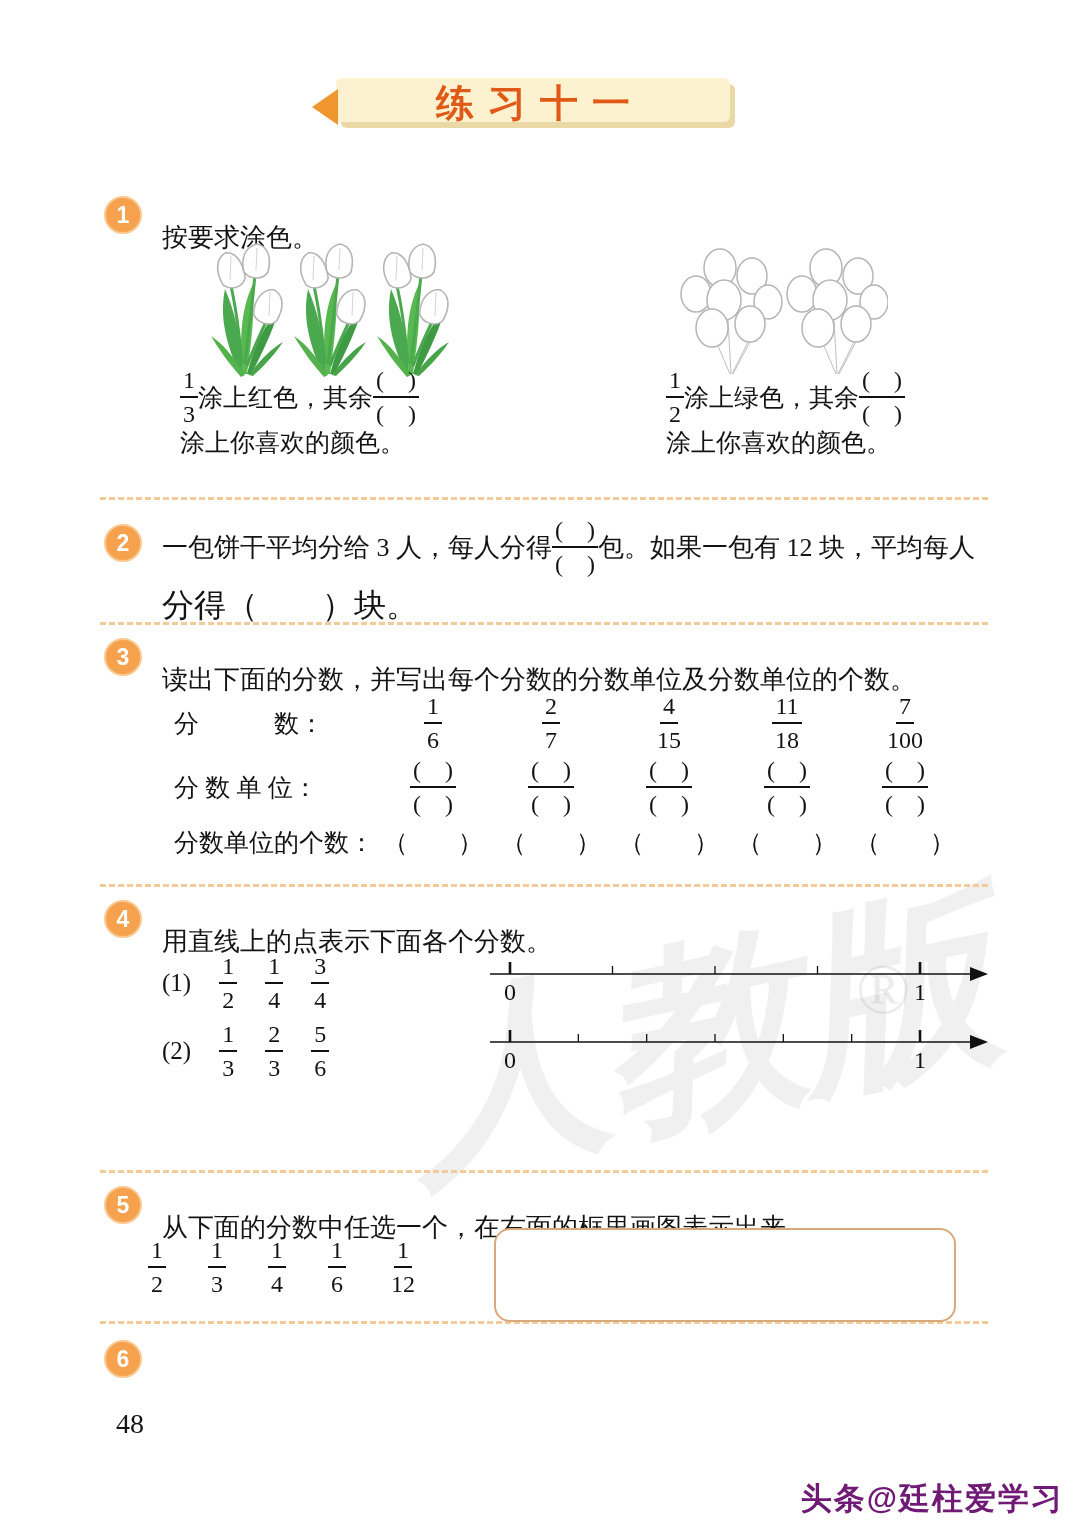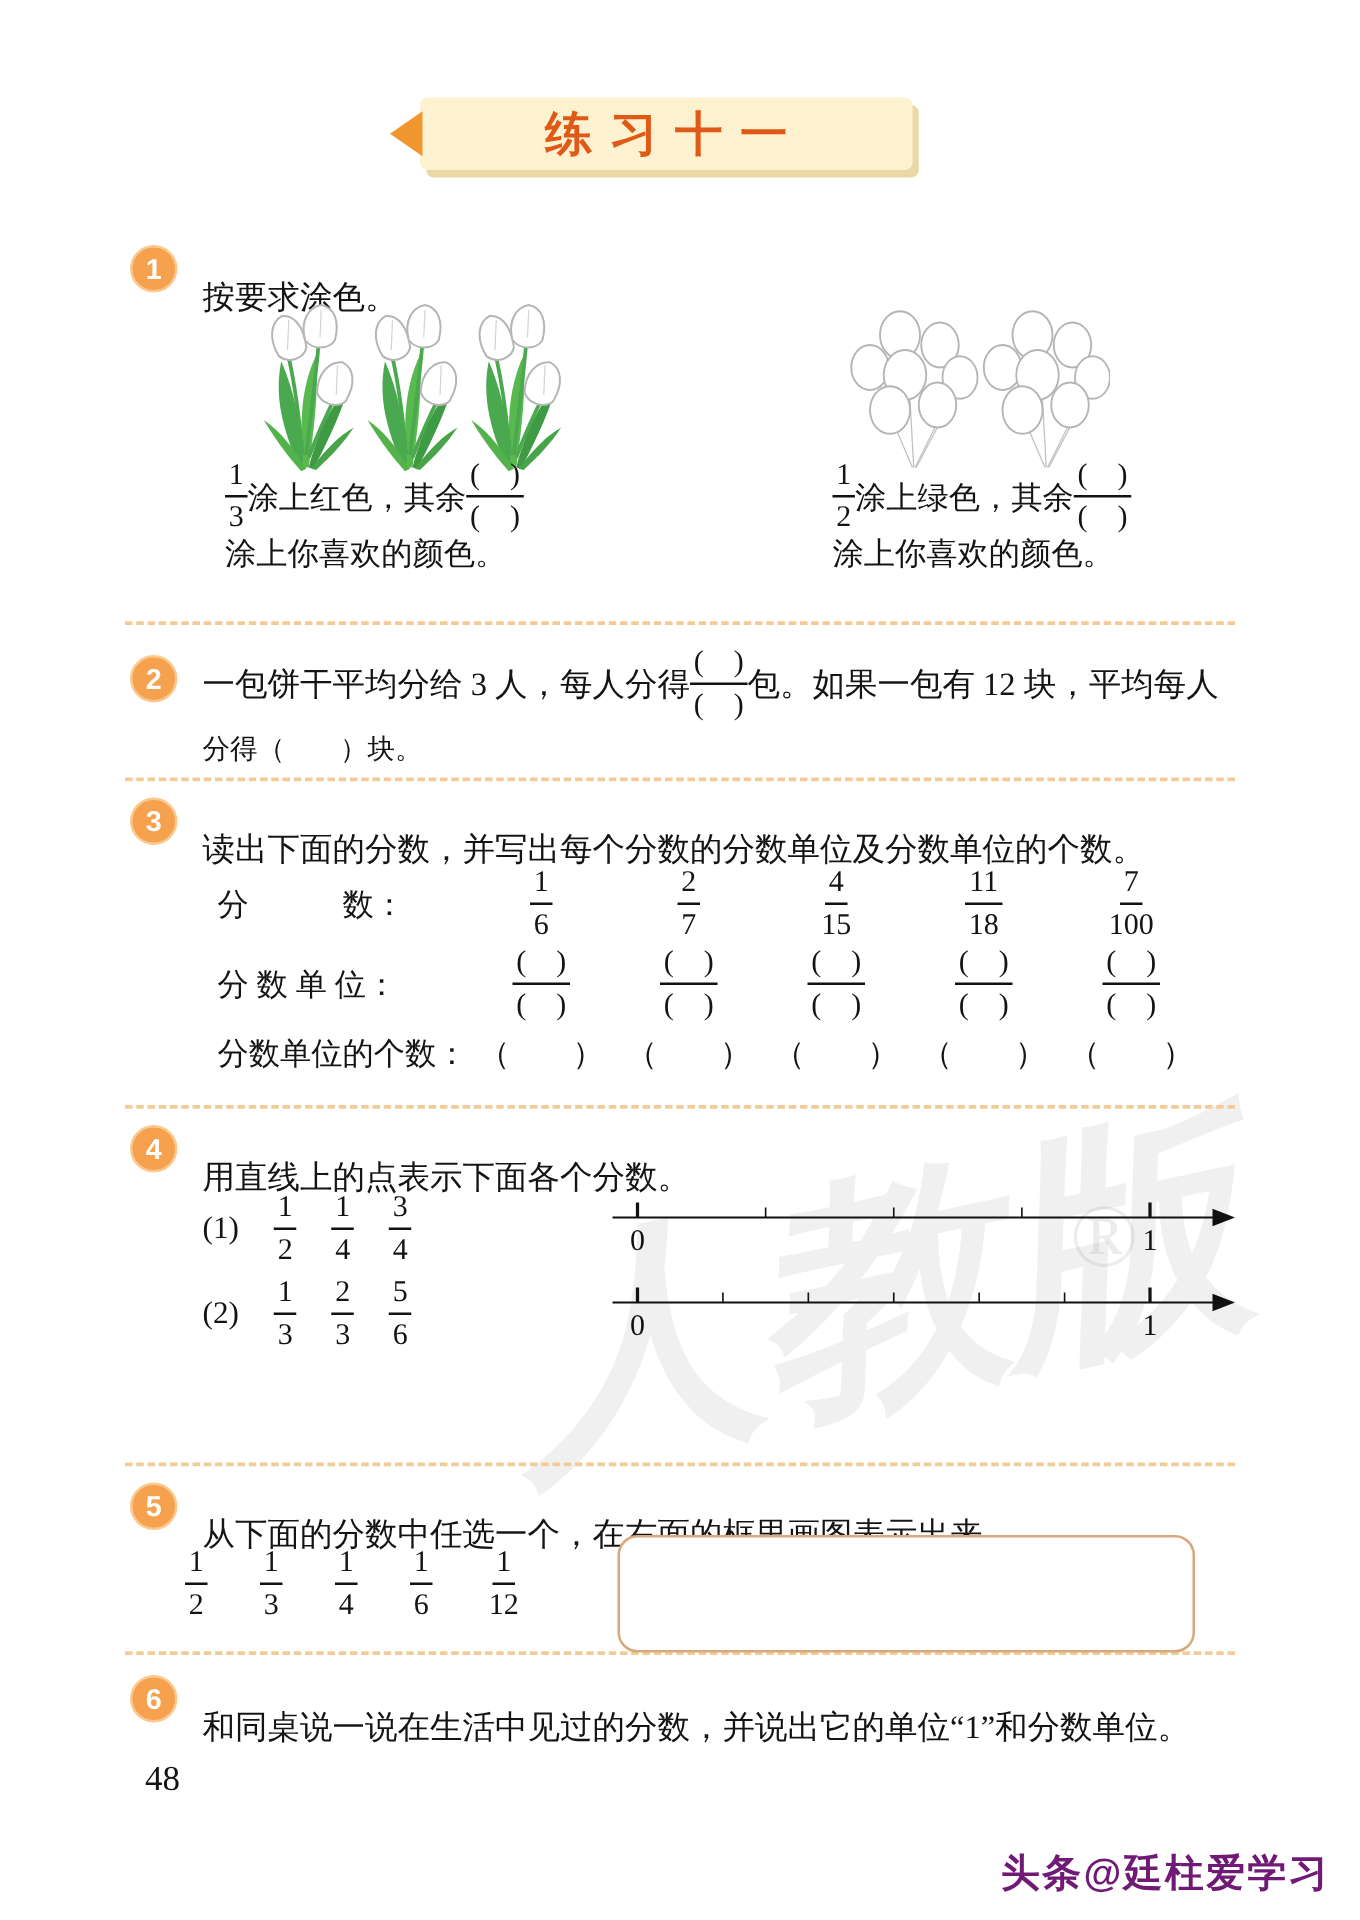--- a/index.html
+++ b/index.html
@@ -6,24 +6,24 @@
   .page{
     position:relative;
     width:1088px;height:1536px;
     background:#ffffff;
     font-family:"Liberation Serif","DejaVu Serif",serif;
     color:#141414;
     overflow:hidden;
   }
   
   .banner{
-    position:absolute;left:336px;top:78px;width:394px;height:58px;
+    position:absolute;left:336px;top:78px;width:394px;height:44px;
     background:#FDF2D0;border-radius:6px;
     box-shadow:5px 6px 0 #EAD8A6;
-    display:flex;align-items:center;justify-content:center;
+    display:flex;align-items:flex-start;justify-content:center;
   }
   .banner-arrow{
     position:absolute;left:-24px;top:11px;width:0;height:0;
     border-top:18px solid transparent;border-bottom:18px solid transparent;
     border-right:26px solid #F0962F;
   }
   .banner-title{
     font-size:38px;font-weight:bold;color:#E05A17;
     letter-spacing:14px;padding-left:14px;
   }
@@ -189,21 +189,21 @@
   <div class="q sec" style="top:512px;height:110px;">
     <div class="badge" style="top:12px;">2</div>
     <div class="cap-line" style="position:absolute;left:58px;top:0;height:70px;font-size:26px;">
       <span>一包饼干平均分给 3 人，每人分得</span>
       <span class="frac">
         <span class="fnum">(　)</span>
         <span class="fden">(　)</span>
       </span>
       <span>包。如果一包有 12 块，平均每人</span>
     </div>
-    <div style="position:absolute;left:58px;top:72px;font-size:22px;">分得（　　）块。</div>
+    <div style="position:absolute;left:58px;top:72px;font-size:32px;">分得（　　）块。</div>
   </div>
 
   <div class="divider" style="top:622px;"></div>
 
   <div class="q sec" style="top:638px;height:240px;">
     <div class="badge">3</div>
     <div class="prompt">读出下面的分数，并写出每个分数的分数单位及分数单位的个数。</div>
 
     <div class="q3-row" style="top:56px;">
       <div class="rlabel">分　　　数：</div>
@@ -356,19 +356,18 @@
         </span>
     </div>
 
     <div class="draw-box"></div>
   </div>
 
   <div class="divider" style="top:1321px;"></div>
 
   <div class="q sec" style="top:1340px;height:60px;">
     <div class="badge">6</div>
-    <div class="prompt">和同桌说一说在生活中见过的分数，并说出它的单位“1”和分数单位。</div>
   </div>
 
   <div class="page-number sec">48</div>
   <div class="wm-bottom sec">头条@廷柱爱学习</div>
 
 </div>
 
 </body></html>

